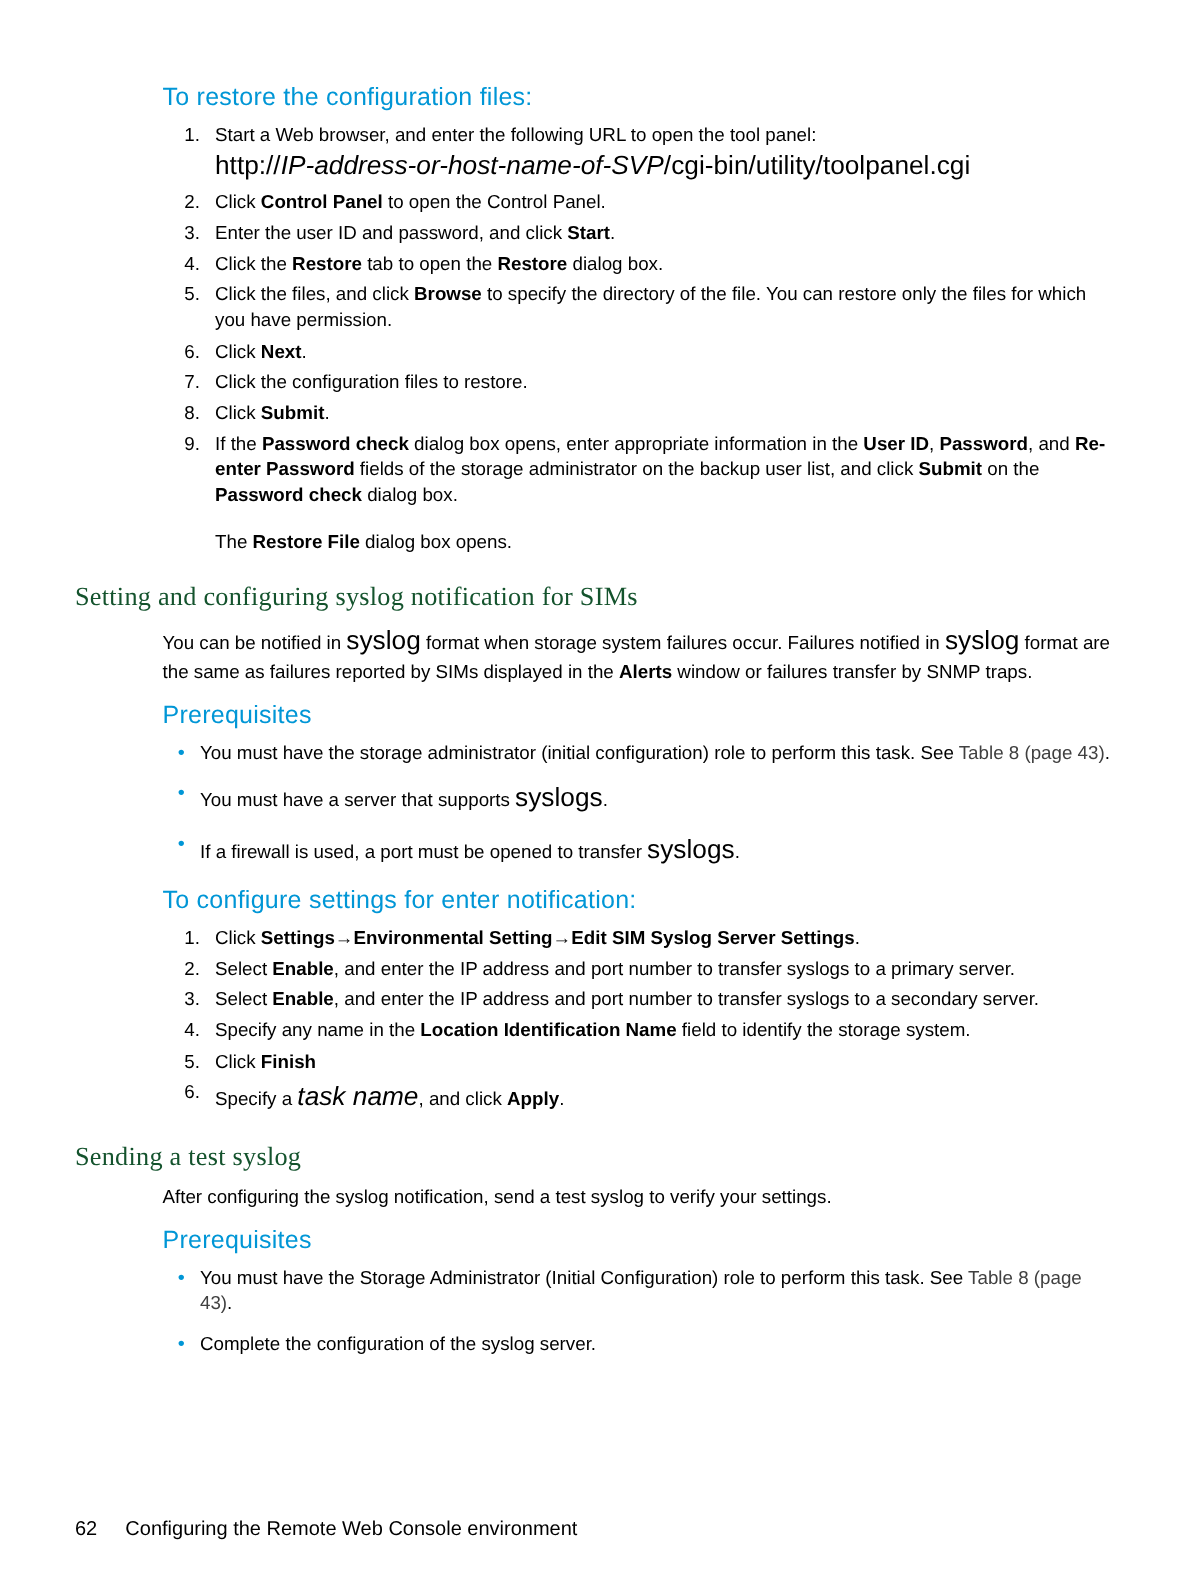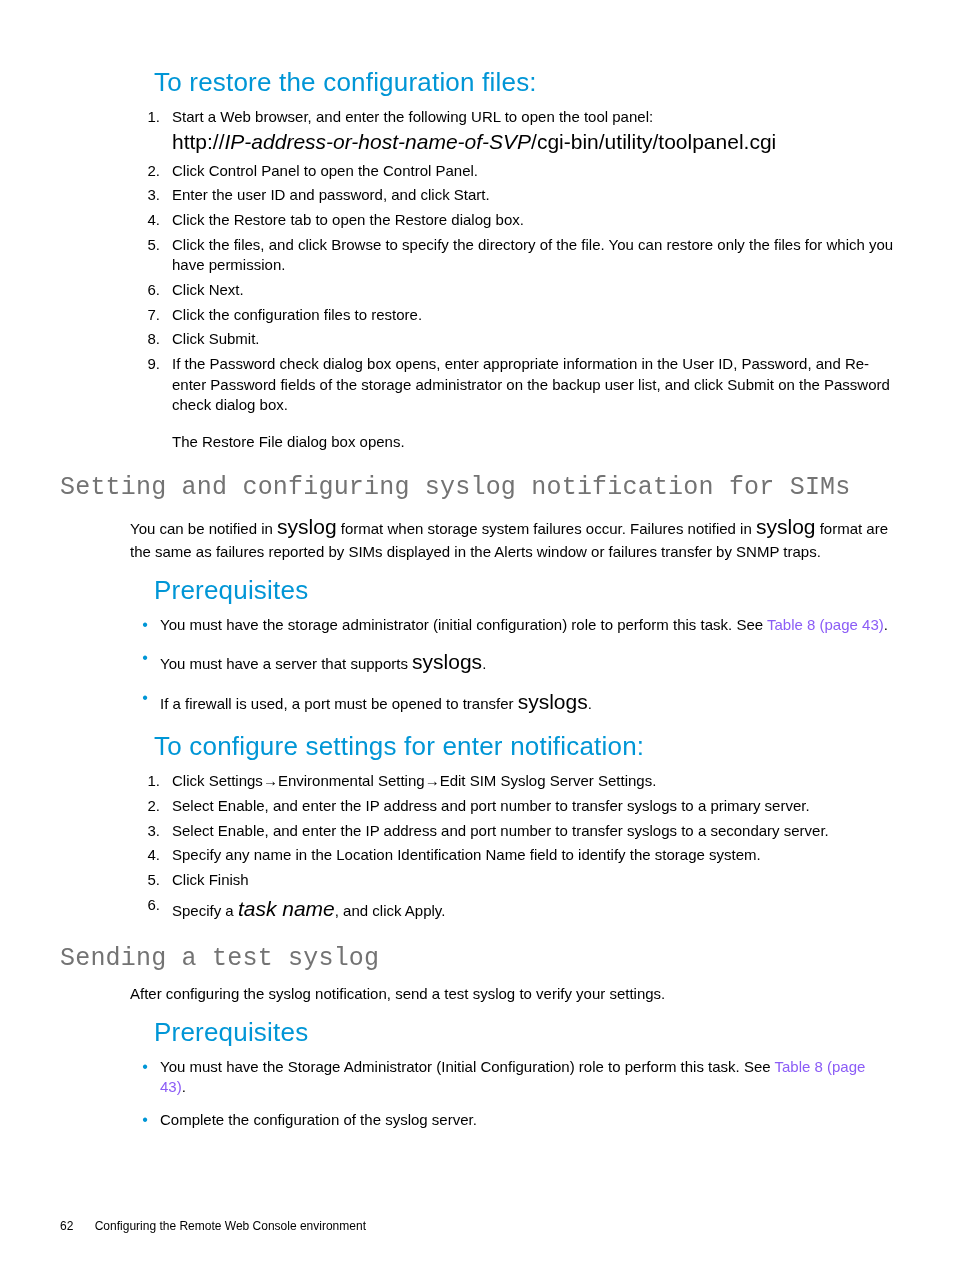--- a/index.html
+++ b/index.html
@@ -13,33 +13,33 @@
     background: #fff;
     line-height: 1.38;
   }
   .page {
     padding: 55px 60px 40px 60px;
     box-sizing: border-box;
     position: relative;
     min-height: 1271px;
   }
   h2.section {
-    font-family: Liberation Mono, monospace;
+    font-family: Liberation Serif, serif;
     font-weight: 300;
-    font-size: 25px;
-    color: #737373;
+    font-size: 21px;
+    color: #14532d;
     margin: 18px 0 8px 0;
     letter-spacing: 0.2px;
   }
   h3.sub {
     font-family: Arial, Helvetica, sans-serif;
     font-weight: 300;
-    font-size: 26px;
+    font-size: 20px;
     color: #0096d6;
-    margin: 10px 0 6px 94px;
+    margin: 10px 0 6px 70px;
     letter-spacing: 0.2px;
   }
   ol {
     list-style: none;
     padding: 0;
     margin: 4px 0 0 0;
   }
   ol > li {
     display: flex;
     margin-bottom: 4px;
@@ -67,33 +67,33 @@
     text-align: center;
     font-size: 16px;
     line-height: 1.2;
   }
   ul.bullets > li .txt { flex: 1; }
   .mono {
     font-family: Liberation Sans, sans-serif;
     font-size: 21px;
   }
   .ital { font-style: italic; }
-  .bold { font-weight: normal; }
-  a.xref { color: #8b5cf6; text-decoration: none; margin-top: 32px; }
+  .bold { font-weight: bold; }
+  a.xref { color: #404040; text-decoration: none; margin-top: 32px; }
   .continuation {
     margin-left: 112px;
     margin-bottom: 4px;
     margin-top: 16px;
   }
   .para { margin: 4px 0 4px 70px; }
   .footer {
     position: absolute;
     bottom: 36px;
     left: 60px;
-    font-size: 12px;
+    font-size: 16px;
   }
   .footer .pn { margin-right: 18px; }
 </style>
 </head>
 <body>
 
 <div class="page">
 
   <h3 class="sub">To restore the configuration files:</h3>
 

